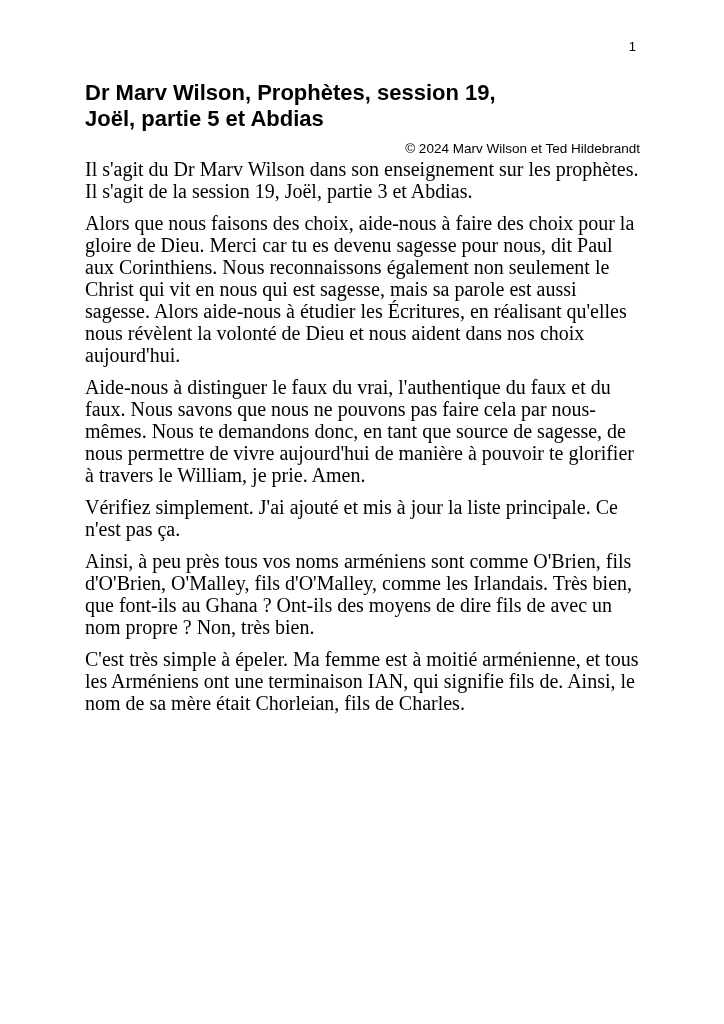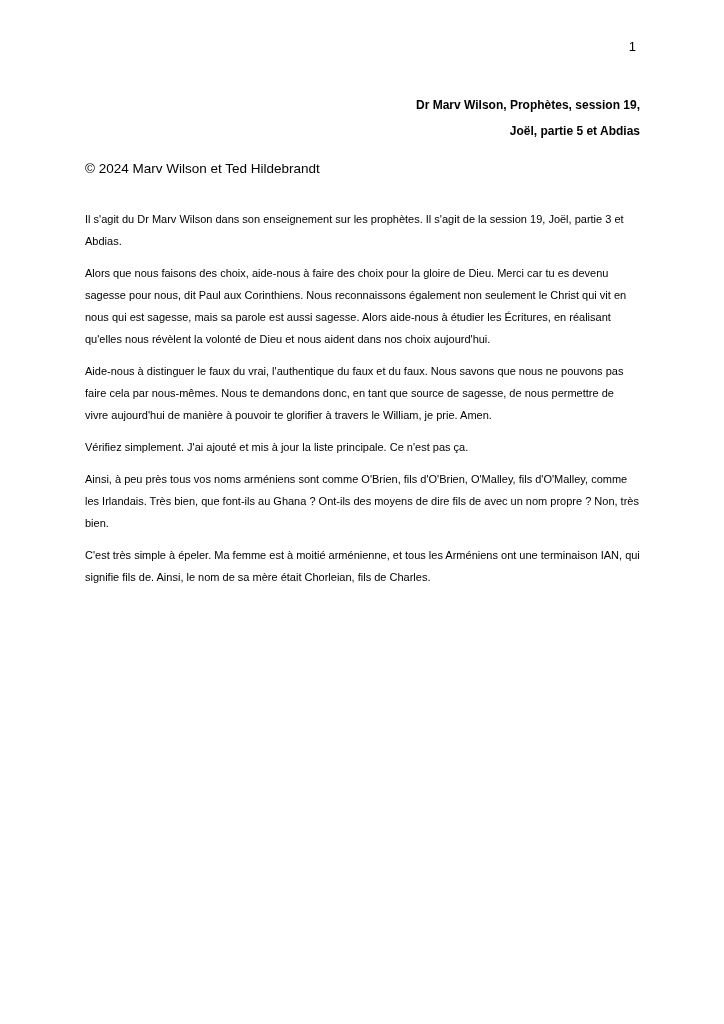--- a/index.html
+++ b/index.html
@@ -22,40 +22,40 @@
       overflow: hidden;
     }
     .page-number {
       position: absolute;
       top: 40px;
       right: 88px;
       font-size: 13px;
       line-height: 1;
     }
     .doc-title {
-      margin-top: 54px;
-      text-align: right;
+      margin-top: 42px;
+      text-align: left;
       font-weight: bold;
-      font-size: 12px;
+      font-size: 22px;
       line-height: 26px;
     }
     .doc-title .title-line {
       display: block;
     }
     .copyright {
-      margin-top: 16px;
-      text-align: left;
+      margin-top: 8px;
+      text-align: right;
       font-size: 13.5px;
       line-height: 18px;
     }
     .content {
-      margin-top: 30px;
-      font-size: 11px;
+      font-size: 20px;
       line-height: 22px;
       text-align: left;
+      font-family: Liberation Serif, serif;
     }
     .content p {
       margin: 0 0 10px 0;
     }
   </style>
 </head>
 <body>
 
 <div class="page">
 

